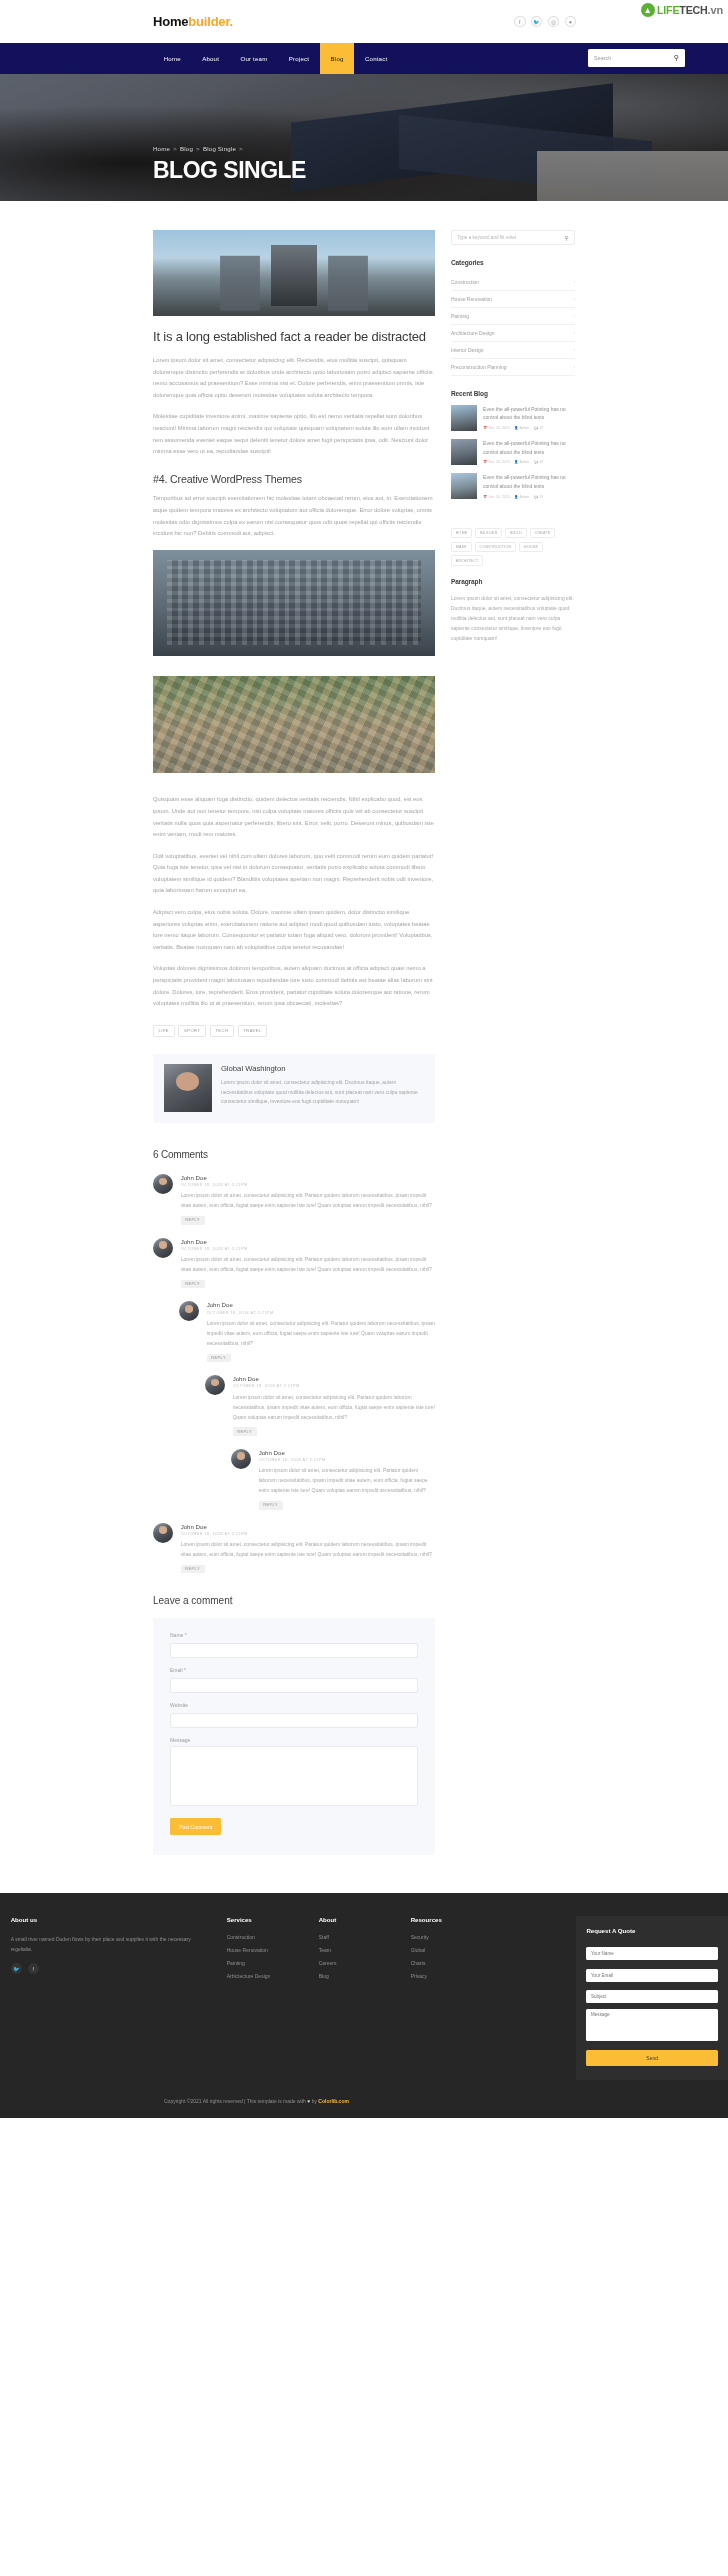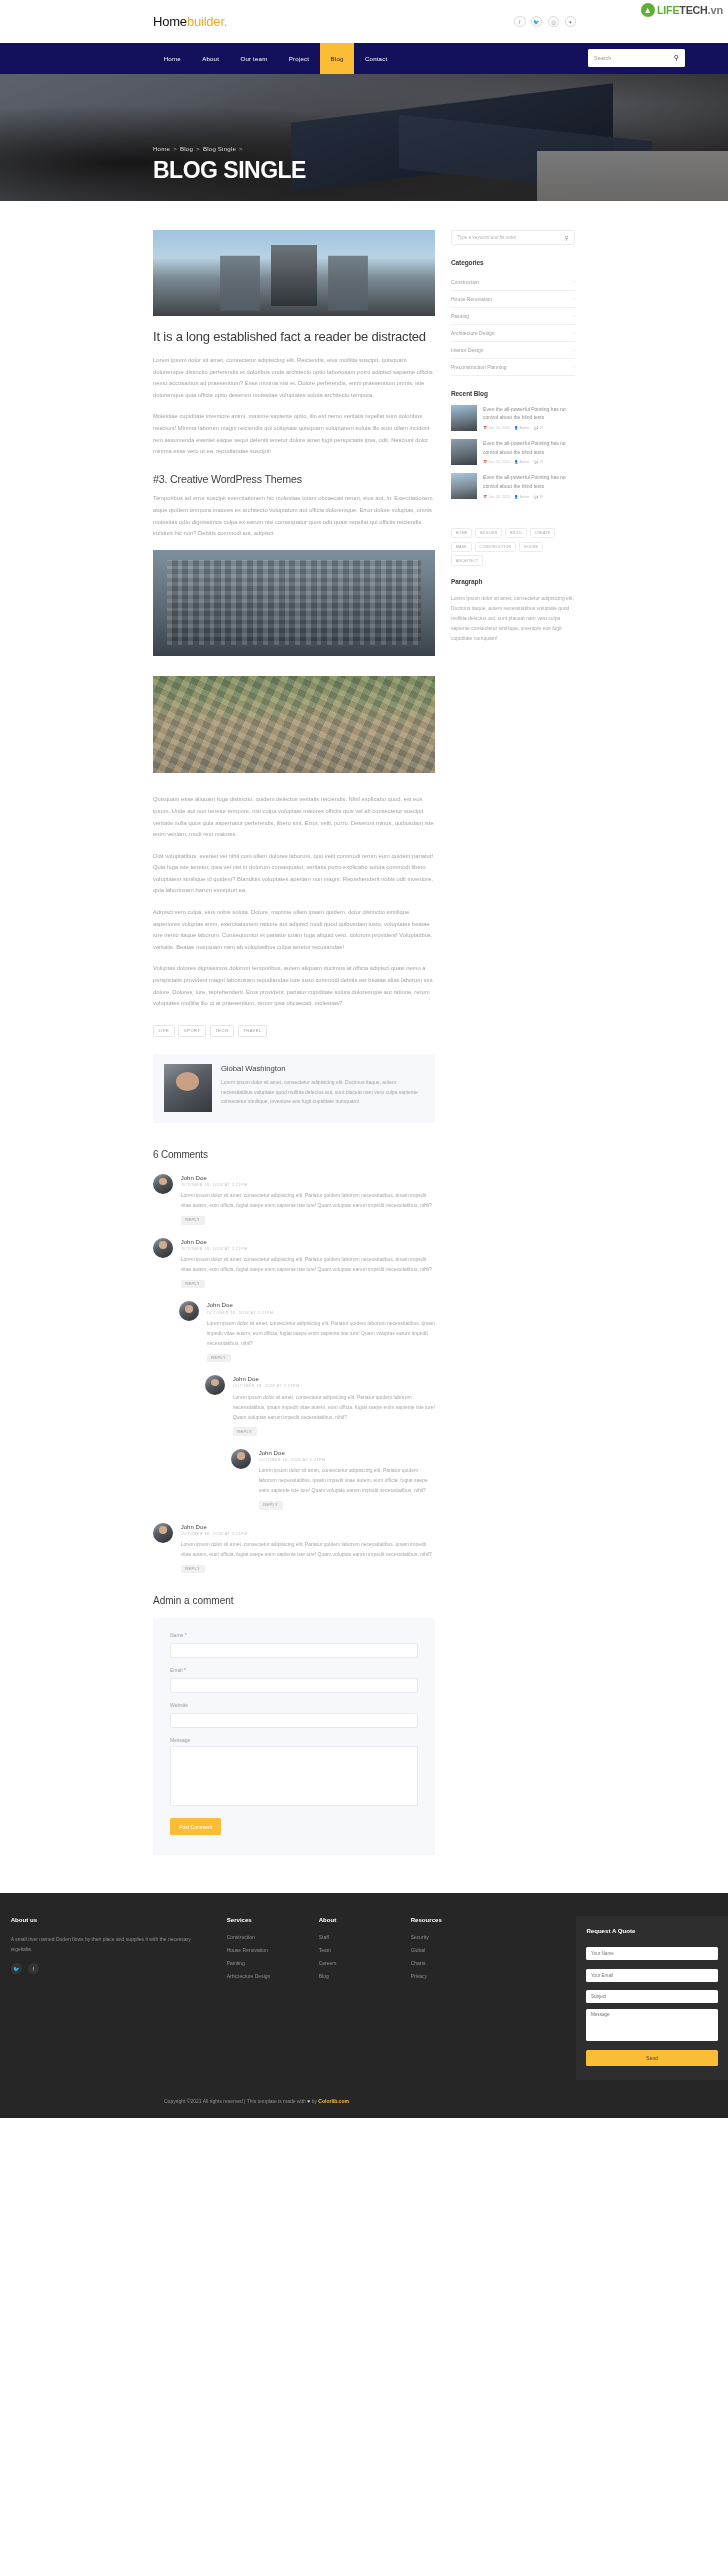--- a/index.html
+++ b/index.html
@@ -17,21 +17,21 @@
     height: 43px;
     background: #ffffff;
     display: flex;
     align-items: center;
     position: relative;
   }
   .brand {
     position: absolute;
     left: 153px;
     font-size: 13px;
-    font-weight: normal;
+    font-weight: bold;
     letter-spacing: -0.2px;
   }
   .brand .b1 { color: #111; }
   .brand .b2 { color: #f5a623; }
   .social-top {
     position: absolute;
     left: 514px;
     display: flex;
     gap: 5.4px;
   }
@@ -404,21 +404,21 @@
   </div>
 
   <div class="main">
 
     <div class="col-main">
       <div class="post-img bridge"></div>
       <h1 class="post-title">It is a long established fact a reader be distracted</h1>
       <p class="body">Lorem ipsum dolor sit amet, consectetur adipisicing elit. Reiciendis, eius mollitia suscipit, quisquam doloremque distinctio perferendis et doloribus unde architecto optio laboriosam porro adipisci sapiente officiis nemo accusamus ad praesentium? Esse minima nisi et. Dolore perferendis, enim praesentium omnis, iste doloremque quia officia optio deserunt molestiae voluptates soluta architecto tempora.</p>
       <p class="body">Molestiae cupiditate inventore animi, maxime sapiente optio, illo est nemo veritatis repellat sunt doloribus nesciunt! Minima laborum magni reiciendis qui voluptate quisquam voluptatem soluta illo eum ullam incidunt rem assumenda eveniet eaque sequi deleniti tenetur dolore amet fugit perspiciatis ipsa, odit. Nesciunt dolor minima esse vero ut ea, repudiandae suscipit!</p>
 
-      <h2 class="post-sub">#3. Creative WordPress Themes</h2>
+      <h2 class="post-sub">#4. Creative WordPress Themes</h2>
       <p class="body">Temporibus ad error suscipit exercitationem hic molestiae totam obcaecati rerum, eius aut, in. Exercitationem atque quidem tempora maiores ex architecto voluptatum aut officia doloremque. Error dolore voluptas, omnis molestias odio dignissimos culpa ex earum nisi consequatur quos odit quasi repellat qui officiis reiciendis incidunt hic non? Debitis commodi aut, adipisci.</p>
 
       <div class="post-img city"></div>
       <div style="height:7.7px"></div>
       <div class="post-img aerial"></div>
       <div style="height:9.2px"></div>
 
       <p class="body">Quisquam esse aliquam fuga distinctio, quidem delectus veritatis reiciendis. Nihil explicabo quod, est eos ipsum. Unde aut non tenetur tempore, nisi culpa voluptate maiores officiis quis vel ab consectetur suscipit veritatis nulla quos quia aspernatur perferendis, libero sint. Error, velit, porro. Deserunt minus, quibusdam iste enim veniam, modi rem maiores.</p>
       <p class="body">Odit voluptatibus, eveniet vel nihil cum ullam dolores laborum, quo velit commodi rerum eum quidem pariatur! Quia fuga iste tenetur, ipsa vel nisi in dolorum consequatur, veritatis porro explicabo soluta commodi libero voluptatem similique id quidem? Blanditiis voluptates aperiam non magni. Reprehenderit nobis odit inventore, quia laboriosam harum excepturi ea.</p>
       <p class="body">Adipisci vero culpa, eius nobis soluta. Dolore, maxime ullam ipsam quidem, dolor distinctio similique asperiores voluptas enim, exercitationem ratione aut adipisci modi quod quibusdam iusto, voluptates beatae iure nemo itaque laborum. Consequuntur et pariatur totam fuga aliquid vero, dolorum provident! Voluptatibus, veritatis. Beatae numquam nam ab voluptatibus culpa tenetur recusandae!</p>
@@ -494,21 +494,21 @@
       <div class="comment" style="margin-top:12.3px">
         <div class="c-avatar"></div>
         <div>
           <div class="c-name">John Doe</div>
           <div class="c-date">OCTOBER 18, 2018 AT 2:21PM</div>
           <div class="c-text">Lorem ipsum dolor sit amet, consectetur adipisicing elit. Pariatur quidem laborum necessitatibus, ipsam impedit vitae autem, eum officia, fugiat saepe enim sapiente iste iure! Quam voluptas earum impedit necessitatibus, nihil?</div>
           <span class="c-reply">REPLY</span>
         </div>
       </div>
 
-      <h3 class="leave-title">Admin a comment</h3>
+      <h3 class="leave-title">Leave a comment</h3>
 
       <div class="form-box">
         <label class="f-label">Name *</label>
         <input class="f-input" type="text" style="">
 
         <label class="f-label">Email *</label>
         <input class="f-input" type="text" style="">
 
         <label class="f-label">Website</label>
         <input class="f-input" type="text" style="">

